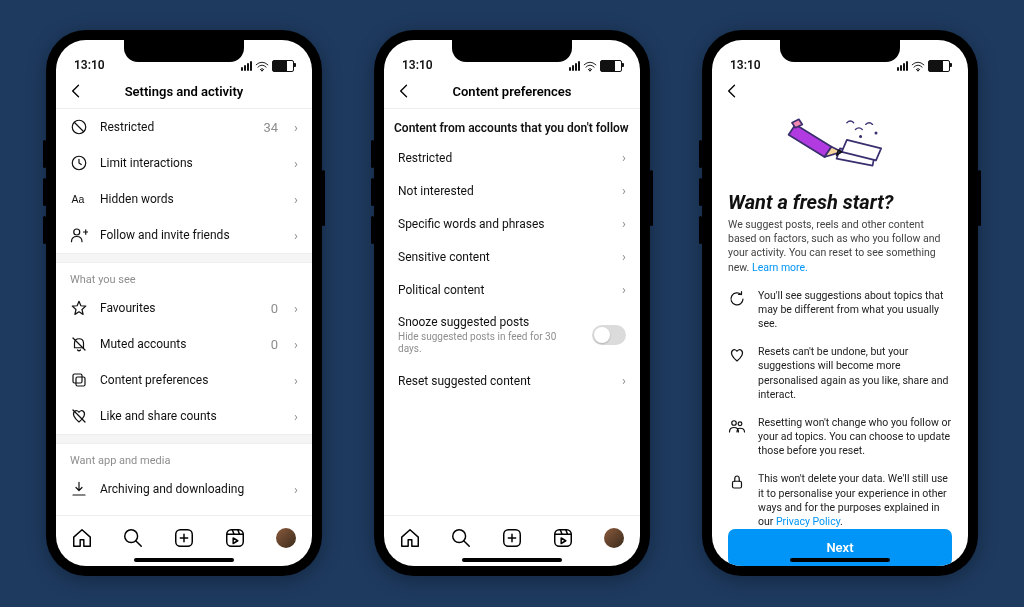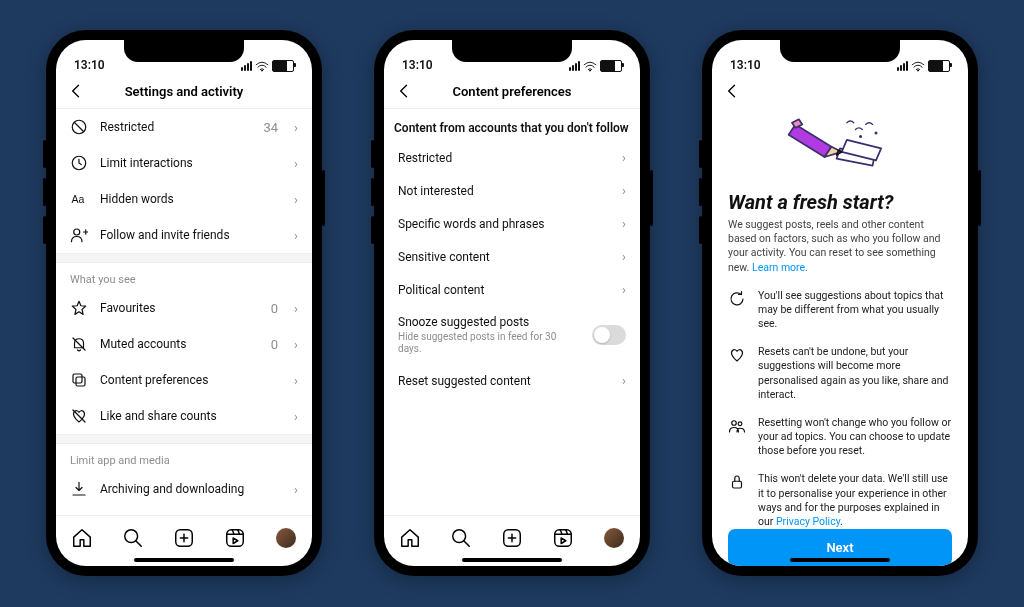--- a/index.html
+++ b/index.html
@@ -300,21 +300,21 @@
                 <svg width="18" height="18" viewBox="0 0 24 24">
                   <path d="M12 20 C 5 14 3 9 6 6 C 8 4 11 5 12 7 C 13 5 16 4 18 6 C 21 9 19 14 12 20 Z"></path>
                   <path d="M4 4 L20 20"></path>
                 </svg>
               </span>
               <span class="lbl">Like and share counts</span>
               <span class="chev">›</span>
             </div>
           </div>
         <div class="section-gap"></div>
-        <div class="section-title">Limit app and media</div>
+        <div class="section-title">Want app and media</div>
         <div id="s1-app">
             <div class="row">
               <span class="ic">
                 <svg width="18" height="18" viewBox="0 0 24 24">
                   <path d="M12 3 V14 M8 10 L12 14 L16 10"></path>
                   <path d="M4 20 H20"></path>
                 </svg>
               </span>
               <span class="lbl">Archiving and downloading</span>
               <span class="chev">›</span>

